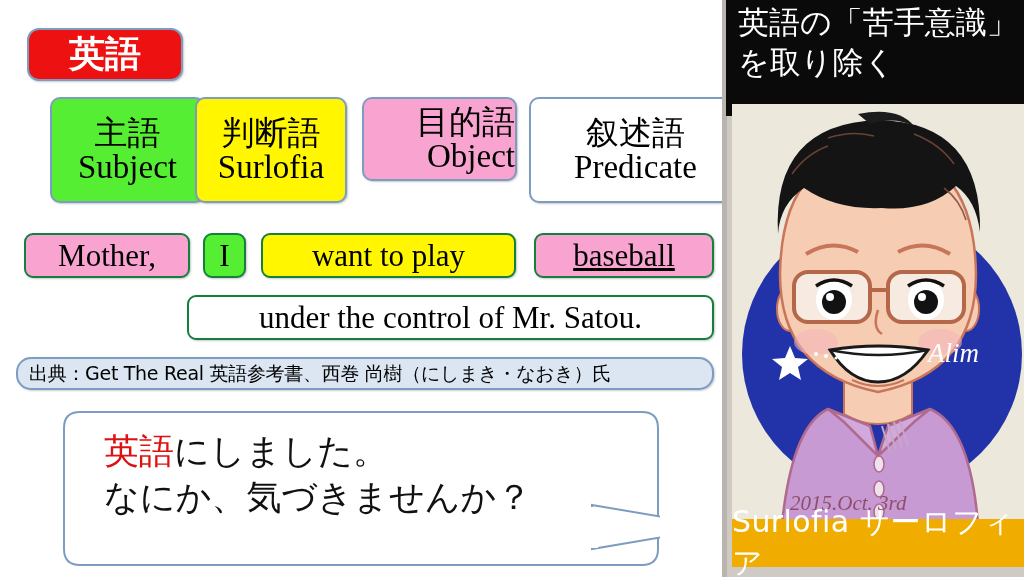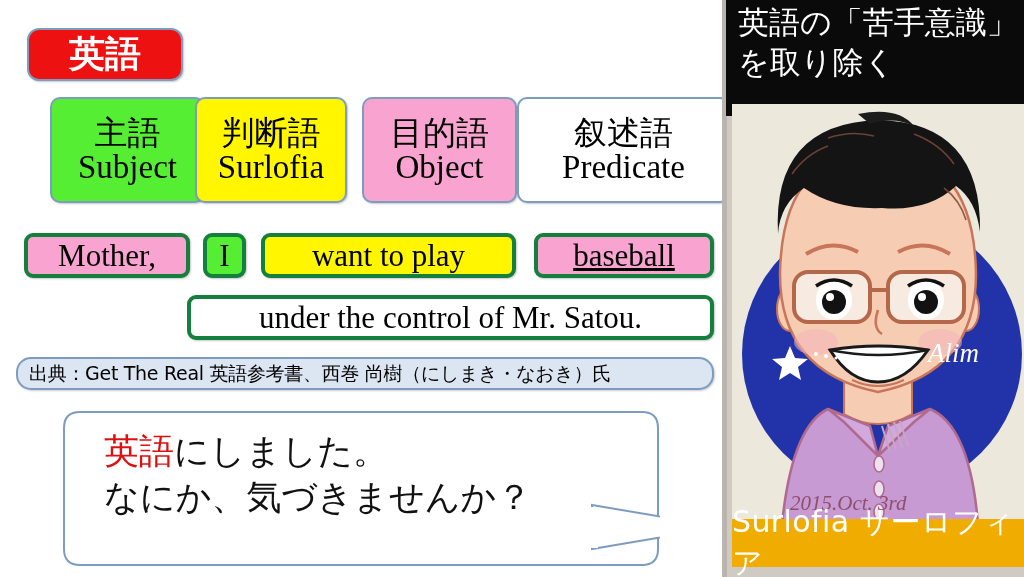--- a/index.html
+++ b/index.html
@@ -57,28 +57,28 @@
   }
   #eigo-chip .jp {
     color: #ffffff;
     font-size: 36px;
     font-weight: 700;
   }
 
   
   #pos-subject   { left: 26px;  top: 97px;  width: 155px; height: 106px; background: #55ee33; margin-left: 24px; }
   #pos-verdict   { left: 195px; top: 97px;  width: 152px; height: 106px; background: #fff600; }
-  #pos-object    { left: 362px; top: 97px;  width: 155px; height: 106px; background: #f9a4d0; }
-  #pos-predicate { left: 517px; top: 97px;  width: 213px; height: 106px; background: #ffffff; text-align: center; }
+  #pos-object    { left: 362px; top: 97px;  width: 155px; height: 84px; background: #f9a4d0; align-items: flex-end; }
+  #pos-predicate { left: 529px; top: 97px;  width: 213px; height: 106px; background: #ffffff; text-align: center; }
 
   
   .chunk {
     position: absolute;
     box-sizing: border-box;
-    border: 4px solid #15803d;
+    border: 2px solid #15803d;
     border-radius: 9px;
     display: flex;
     align-items: center;
     justify-content: center;
     font-family: "Liberation Serif", "DejaVu Serif", serif;
     font-size: 31px;
     color: #000000;
     box-shadow: 1px 1px 2px rgba(0,0,0,0.22);
   }
   #chunk-mother   { left: 24px;  top: 233px; width: 166px; height: 45px; background: #f9a4d0; }

